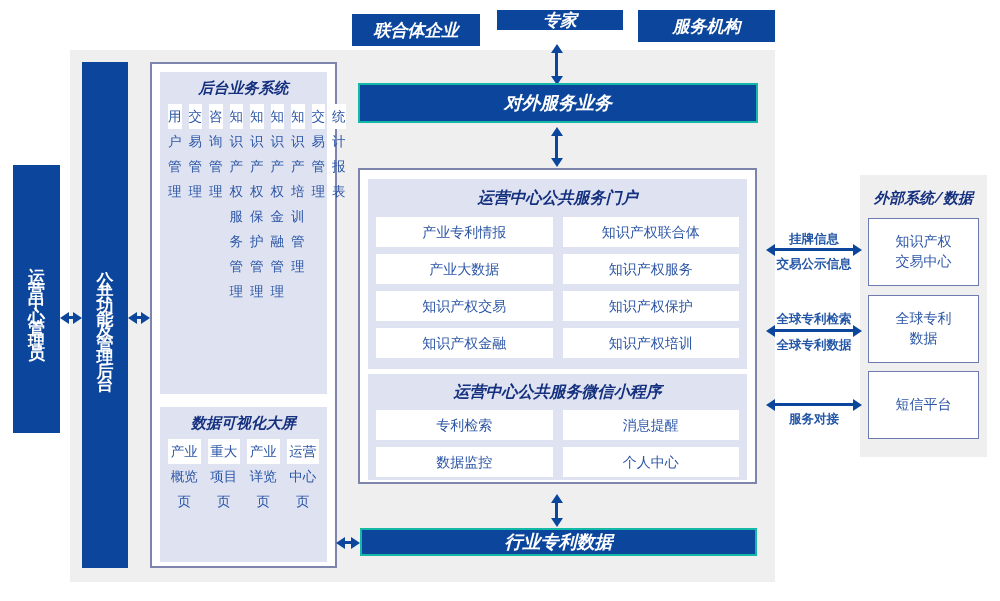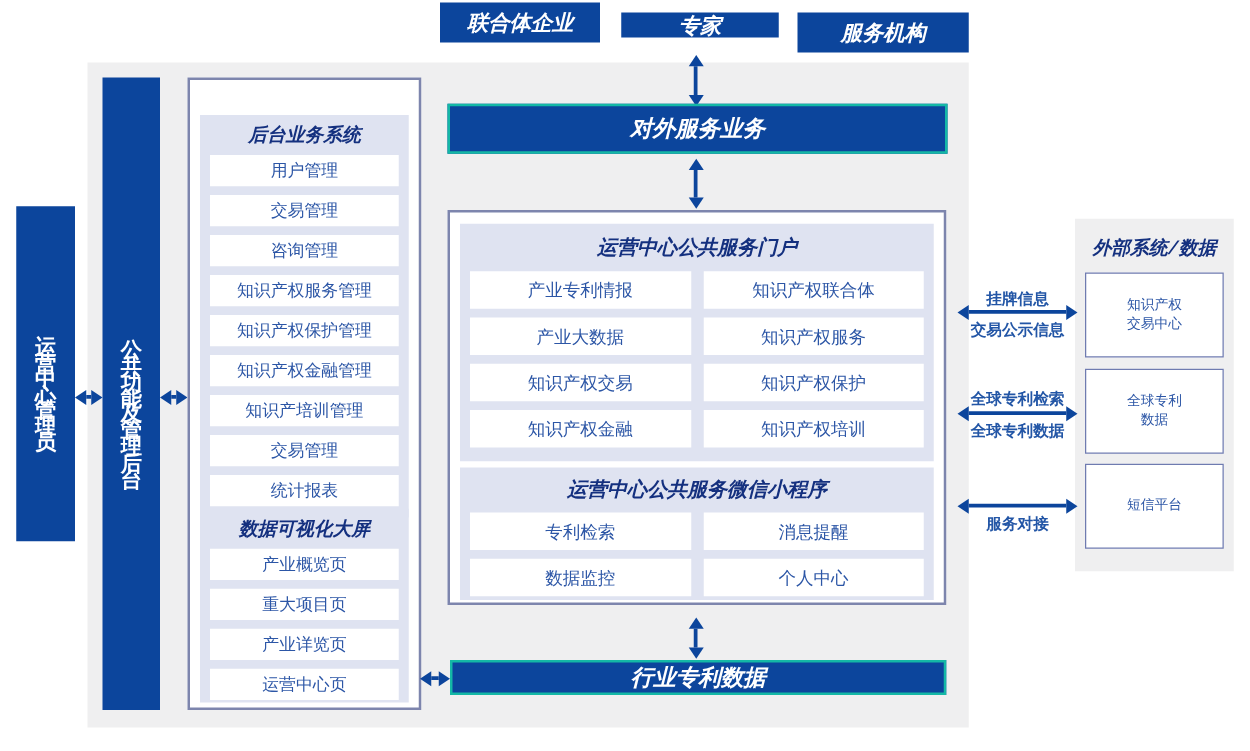--- a/index.html
+++ b/index.html
@@ -9,32 +9,32 @@
   .gray-panel { position:absolute; background:#efeff0; }
 
   .bluebox { position:absolute; background:#0c459c; color:#ffffff; font-weight:bold; font-style:italic;
              display:flex; align-items:center; justify-content:center; }
   .bar-border { border:2px solid #14b8a6; }
 
   .outer-box { position:absolute; background:#ffffff; border:2px solid #7d85ad; }
   .lav-panel { position:absolute; background:#dfe3f1; }
   .panel-title { text-align:center; font-weight:bold; font-style:italic; color:#14307f; }
 
-  .item-list { display:flex; flex-direction:column; gap:7px; padding:0 8px 8px 8px; }
+  .item-list { display:flex; flex-direction:row; gap:7px; padding:0 8px 8px 8px; }
   .item { background:#ffffff; height:25px; line-height:25px; text-align:center; color:#2c56a6; font-size:13.5px; }
 
   .item-grid { display:grid; grid-template-columns:1fr 1fr; gap:7px 10px; padding:0 8px 8px 8px; }
   .item-grid .item { height:30px; line-height:30px; font-size:14px; }
 
   .vbar { display:flex; align-items:center; justify-content:center; }
   .vtext { writing-mode:vertical-rl; text-orientation:upright; color:#ffffff; font-weight:bold;
            font-size:17px; letter-spacing:13px; white-space:nowrap; }
 
   .ext-box { position:absolute; background:#ffffff; border:1.5px solid #6f7bb0; color:#2c56a6;
-             font-size:11px; line-height:1.4; display:flex; align-items:center; justify-content:center;
+             font-size:14px; line-height:1.4; display:flex; align-items:center; justify-content:center;
              text-align:center; white-space:pre-line; }
 
   .link-label { position:absolute; width:96px; text-align:center; color:#2356a6; font-size:12.5px; font-weight:600; }
 
   .small-label { position:absolute; color:#15418f; font-size:13.5px; font-weight:bold;margin-top:30px; }
 
   
   .ah { position:absolute; height:3px; background:#0c459c; }
   .ah::before { content:""; position:absolute; left:-9px; top:50%; transform:translateY(-50%);
                 border:6px solid transparent; border-right:9px solid #0c459c; border-left:none; }
@@ -47,21 +47,21 @@
                 border:6px solid transparent; border-top:9px solid #0c459c; border-bottom:none; }
 </style>
 </head>
 <body>
 
 <div id="stage">
 
   <div class="gray-panel" style="left:70px; top:50px; width:705px; height:532px;"></div>
   <div class="gray-panel" style="left:860px; top:175px; width:127px; height:282px;"></div>
 
-  <div class="bluebox" style="left:352px; top:2px; width:128px; height:32px; font-size:17px;">联合体企业</div>
+  <div class="bluebox" style="left:352px; top:14px; width:128px; height:32px; font-size:17px;">联合体企业</div>
   <div class="bluebox" style="left:497px; top:10px; width:126px; height:20px; font-size:17px;">专家</div>
   <div class="bluebox" style="left:638px; top:10px; width:137px; height:32px; font-size:17px;">服务机构</div>
 
   <div class="small-label" style="left:460px; top:57px; width:72px; text-align:right;">互联网</div>
   <div class="av" style="left:555px; top:53px; height:23px;"></div>
 
   <div class="bluebox bar-border" style="left:358px; top:83px; width:400px; height:40px; font-size:18px;">对外服务业务</div>
 
   <div class="av" style="left:555px; top:136px; height:22px;"></div>
 
@@ -71,21 +71,21 @@
 
   <div class="ah" style="left:69px; top:316px; width:4px;"></div>
 
   <div class="bluebox vbar" style="left:82px; top:62px; width:46px; height:506px; font-style:normal;">
     <span class="vtext">公共功能及管理后台</span>
   </div>
 
   <div class="ah" style="left:137px; top:316px; width:4px;"></div>
 
   <div class="outer-box" style="left:150px; top:62px; width:187px; height:506px;">
-    <div class="lav-panel" style="left:8px; top:8px; right:8px; height:322px;margin-top:20px;">
+    <div class="lav-panel" style="left:8px; top:8px; right:8px; height:322px;">
       <div class="panel-title" style="font-size:15px; padding:7px 0 6px 0;">后台业务系统</div>
       <div class="item-list">
         <div class="item">用户管理</div>
         <div class="item">交易管理</div>
         <div class="item">咨询管理</div>
         <div class="item">知识产权服务管理</div>
         <div class="item">知识产权保护管理</div>
         <div class="item">知识产权金融管理</div>
         <div class="item">知识产培训管理</div>
         <div class="item">交易管理</div>

